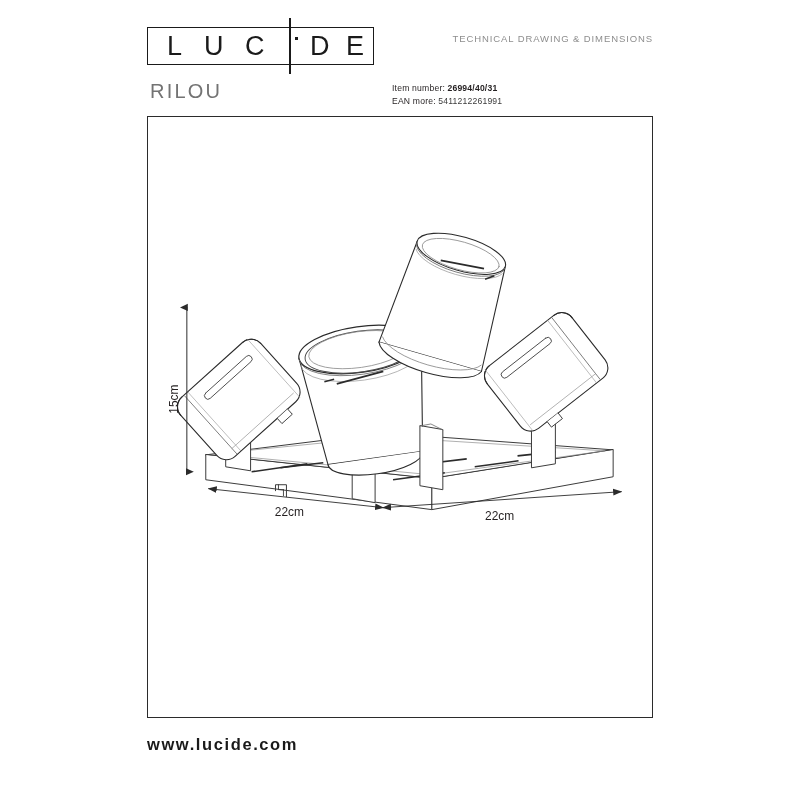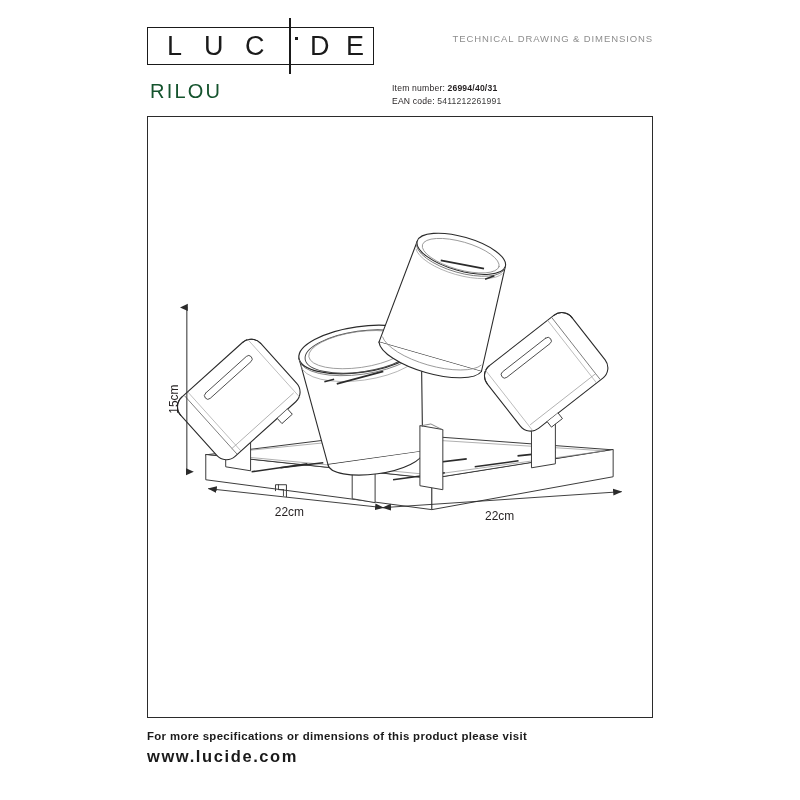--- a/index.html
+++ b/index.html
@@ -87,21 +87,21 @@
     text-align: right;
   }
 
   #product-title {
     position: absolute;
     left: 150px;
     top: 80px;
     font-size: 20px;
     font-weight: 400;
     letter-spacing: 2.2px;
-    color: #14532d;
+    color: #737373;
   }
 
   #meta {
     position: absolute;
     left: 392px;
     top: 82px;
     font-size: 8.6px;
     line-height: 1.55;
     color: #231f20;
   }
@@ -169,21 +169,21 @@
   <div id="header-tag">TECHNICAL DRAWING &amp; DIMENSIONS</div>
 
   <div id="product-title">RILOU</div>
 
   <div id="meta">
     <div>
       <span class="lbl">Item number:</span>
       <span class="val-bold">26994/40/31</span>
     </div>
     <div>
-      <span class="lbl">EAN code</span><span class="lbl">:</span>
+      <span class="lbl">EAN more</span><span class="lbl">:</span>
       <span class="val">5411212261991</span>
     </div>
   </div>
 
 </div>
 
 <div id="frame">
 
   <svg id="drawing" viewBox="0 0 506 602" xmlns="http://www.w3.org/2000/svg">
 
@@ -312,15 +312,14 @@
     <text x="30" y="283" transform="rotate(-90 30 283)" text-anchor="middle" font-family="Liberation Sans, sans-serif" font-size="12" fill="#231f20">15cm</text>
 
     <text x="142" y="400" text-anchor="middle" font-family="Liberation Sans, sans-serif" font-size="12" fill="#231f20">22cm</text>
 
     <text x="353" y="404" text-anchor="middle" font-family="Liberation Sans, sans-serif" font-size="12" fill="#231f20">22cm</text>
   </svg>
 
 </div>
 
 <div id="footer">
-  <div class="line1">For more specifications or dimensions of this product please visit</div>
   <div class="line2">www.lucide.com</div>
 </div>
 
 </body></html>

